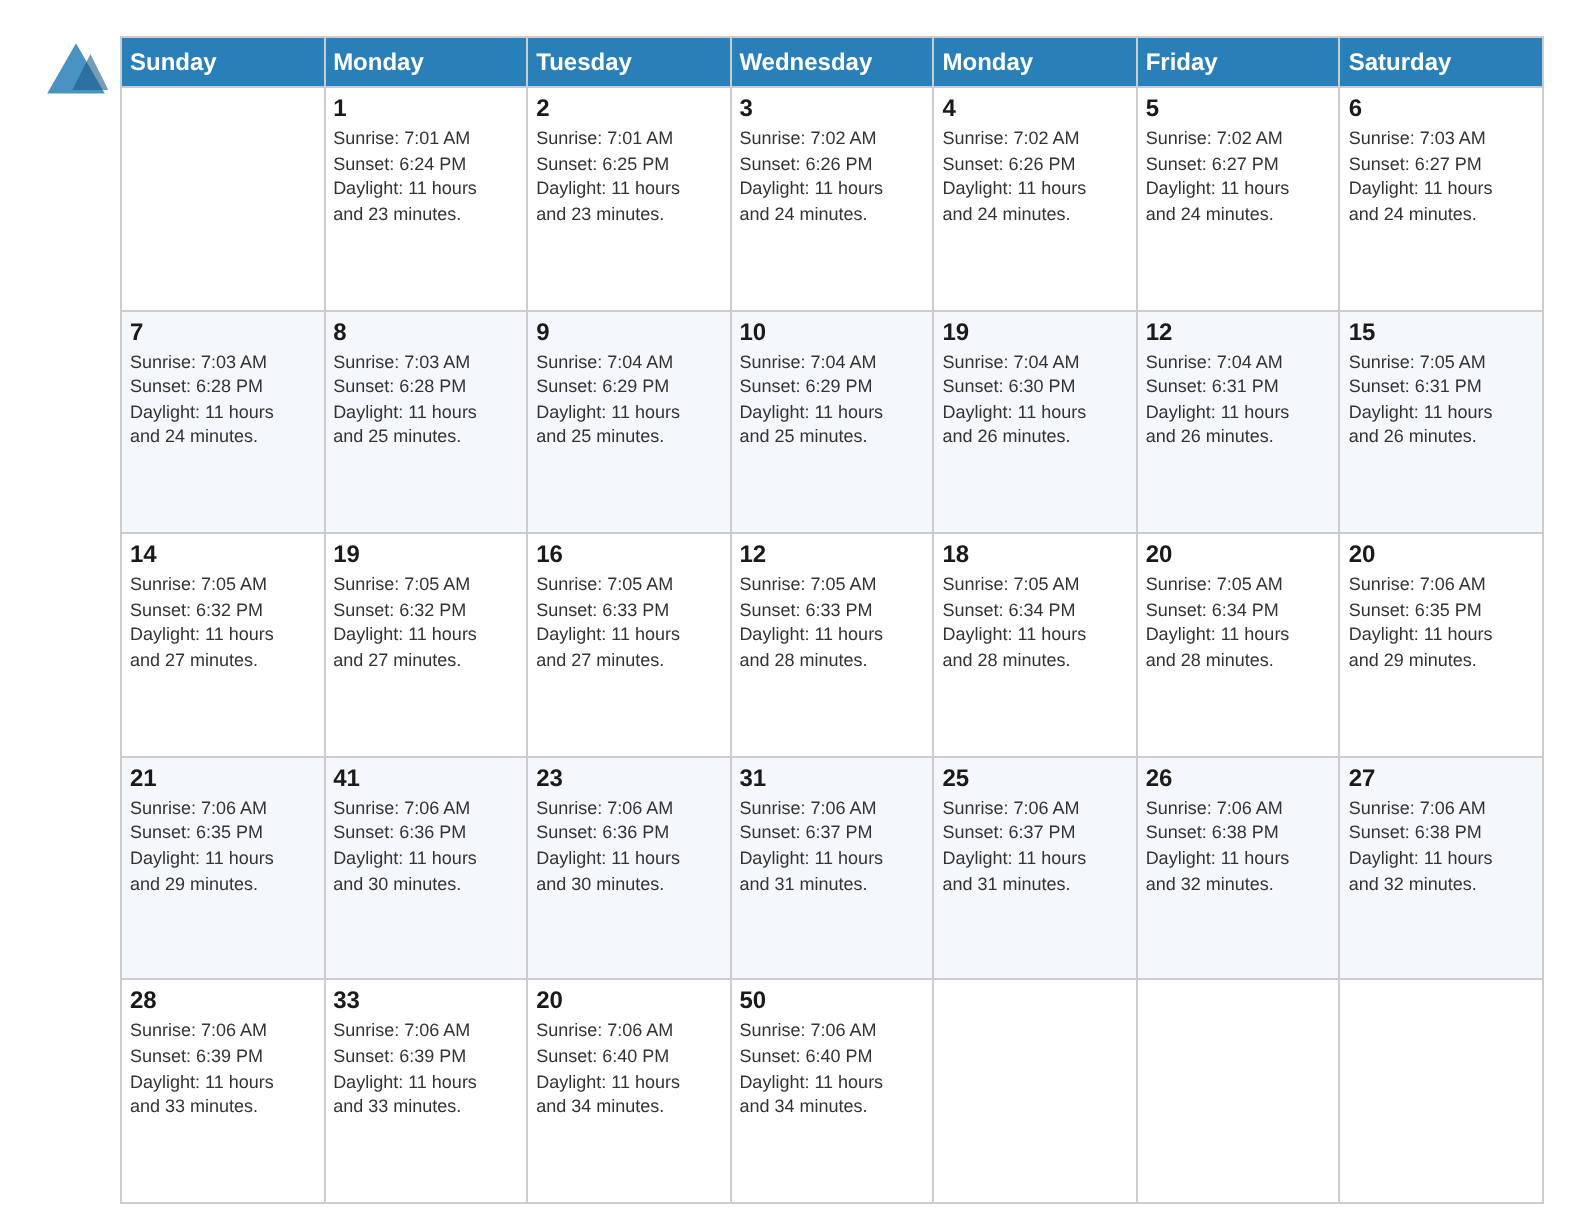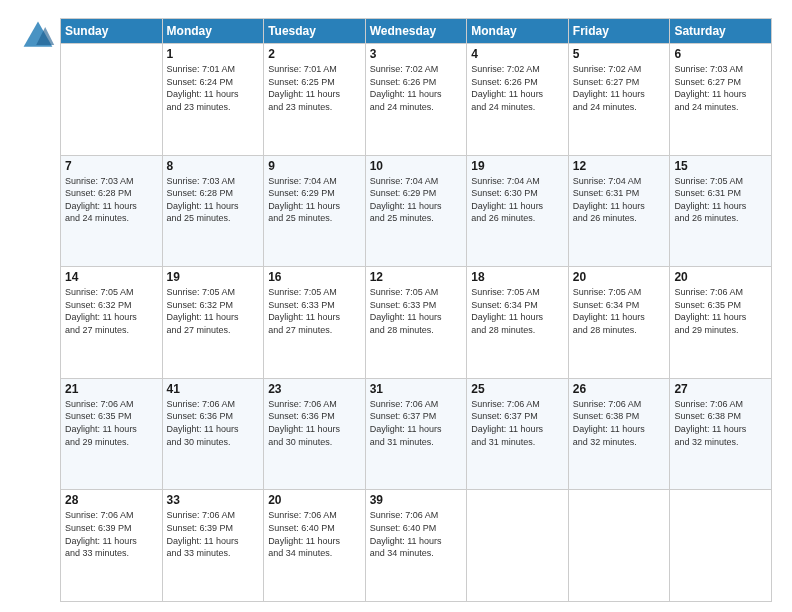--- a/index.html
+++ b/index.html
@@ -351,21 +351,21 @@
 and 33 minutes.</div>
           </td>
           <td>
             <div class="day-number">20</div>
             <div class="day-info" style="white-space: pre-line;">Sunrise: 7:06 AM
 Sunset: 6:40 PM
 Daylight: 11 hours
 and 34 minutes.</div>
           </td>
           <td>
-            <div class="day-number">39</div>
+            <div class="day-number">50</div>
             <div class="day-info" style="white-space: pre-line;">Sunrise: 7:06 AM
 Sunset: 6:40 PM
 Daylight: 11 hours
 and 34 minutes.</div>
           </td>
           <td class="empty-cell"></td>
           <td class="empty-cell"></td>
           <td class="empty-cell"></td>
         </tr>
       </tbody>

